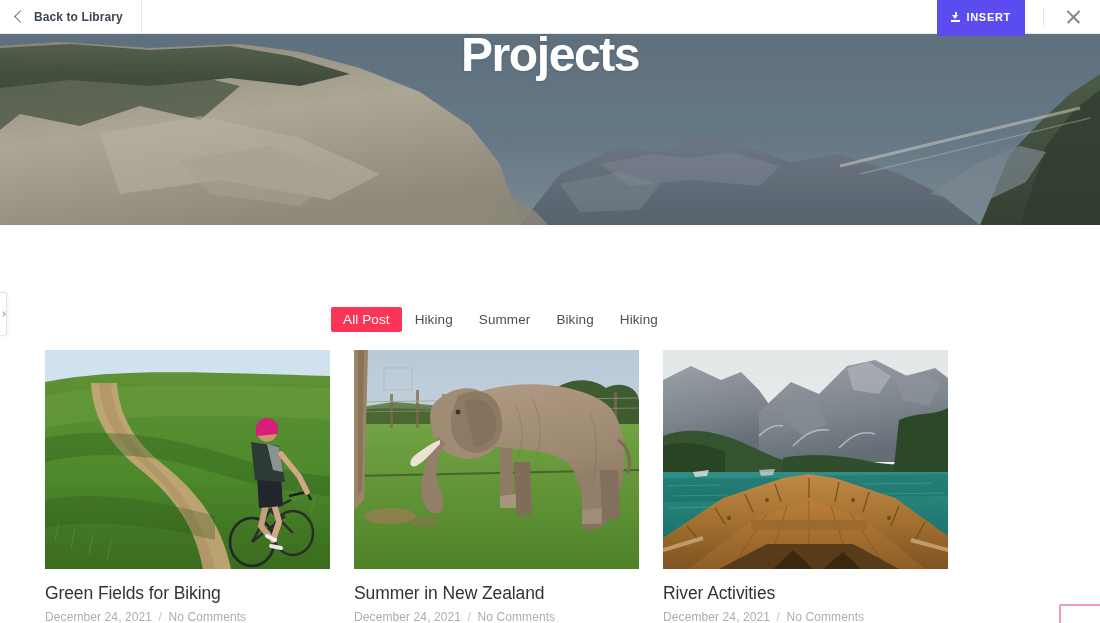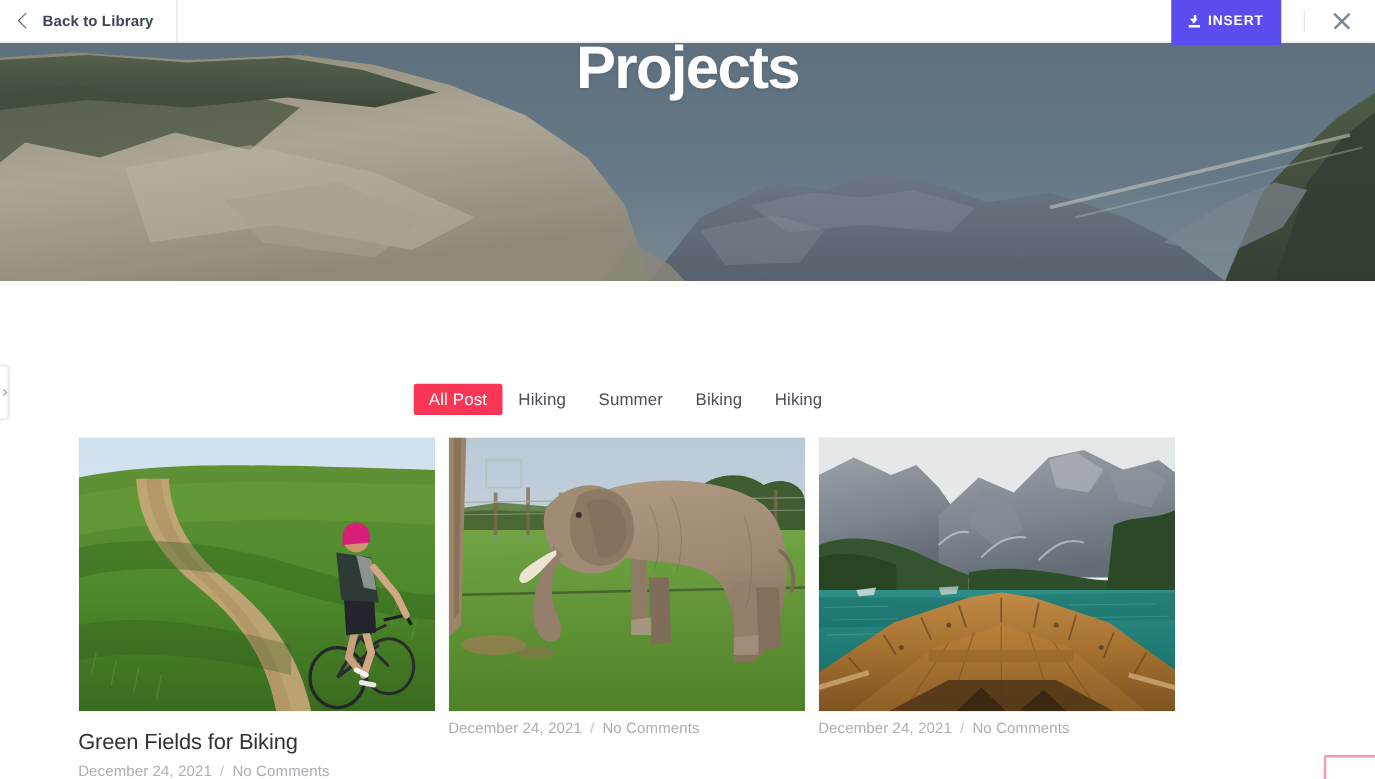--- a/index.html
+++ b/index.html
@@ -121,22 +121,22 @@
     font-size: 13.5px; color: #4a4f57;
     padding: 5px 13px; cursor: pointer;
     white-space: nowrap; letter-spacing: .1px;
   }
   .filter-item.active {
     background: #fa3556; color: #ffffff; border-radius: 2px;
     padding: 5px 12px;
   }
 
   .grid {
-    display: flex; justify-content: center;
-    gap: 11px; margin-top: 18px;
+    display: flex; justify-content: flex-start;
+    gap: 24px; margin-top: 18px;
   }
   .card { width: 285px; }
   .card-media {
     width: 285px; height: 219px; overflow: hidden; display: block;
     background: #dfe6ea;
   }
   .card-media svg { display:block; width: 285px; height: 219px; }
   .card-title {
     margin-top: 14px;
     font-size: 17.5px; color: #2f3338; font-weight: normal;
@@ -385,20 +385,21 @@
               <path d="M160,54 C170,70 170,92 164,106"></path>
               <path d="M178,48 C188,66 188,92 182,108"></path>
               <path d="M236,62 C244,82 244,112 238,136"></path>
             </g>
           </g>
 
           <ellipse cx="36" cy="166" rx="26" ry="8" fill="#9a7c55" opacity="0.75"></ellipse>
           <ellipse cx="70" cy="172" rx="14" ry="5" fill="#8e7350" opacity="0.6"></ellipse>
         </svg>
       </div>
+      <div class="card-title">Summer in New Zealand</div>
       <div class="card-meta">
         <span>December 24, 2021</span>
         <span class="sep">/</span>
         <span>No Comments</span>
       </div>
     </div>
 
     <div class="card">
       <div class="card-media">
         <svg viewBox="0 0 285 219" preserveAspectRatio="none">
@@ -500,20 +501,21 @@
                 <circle cx="104" cy="150" r="2"></circle>
               <circle cx="190" cy="150" r="2"></circle>
                 <circle cx="226" cy="168" r="2"></circle>
             </g>
 
             <path d="M0,200 L40,188" stroke="#caa572" stroke-width="4" opacity="0.85" fill="none"></path>
             <path d="M248,190 L285,200" stroke="#caa572" stroke-width="4" opacity="0.85" fill="none"></path>
           </g>
         </svg>
       </div>
+      <div class="card-title">River Activities</div>
       <div class="card-meta">
         <span>December 24, 2021</span>
         <span class="sep">/</span>
         <span>No Comments</span>
       </div>
     </div>
 
   </div>
 </div>
 

